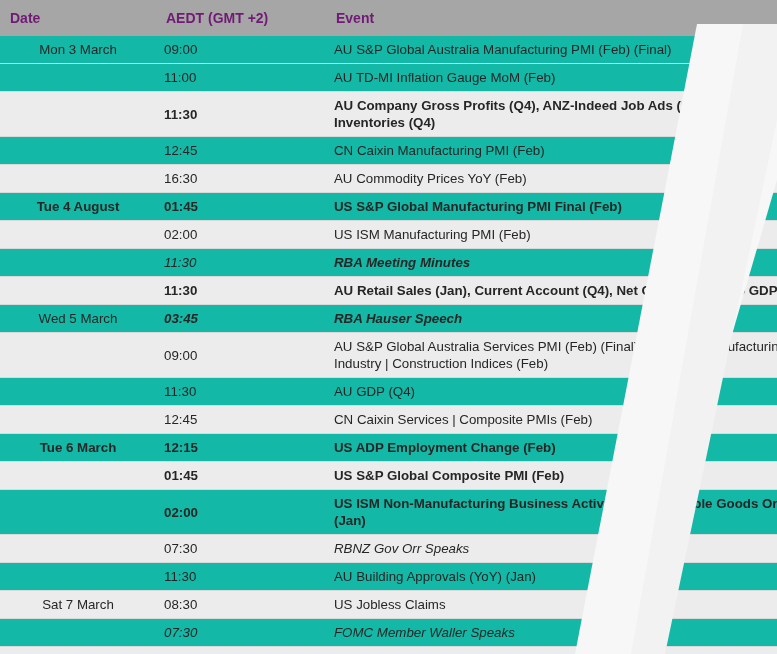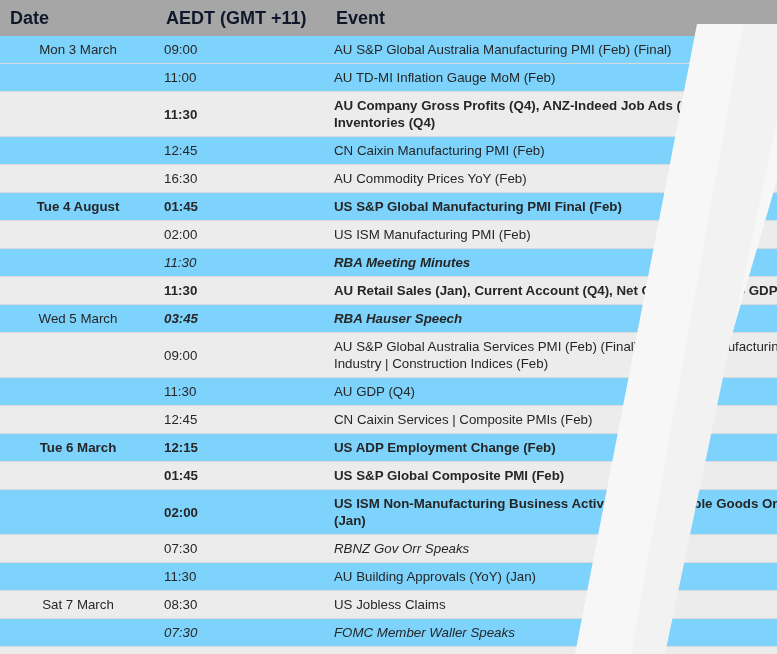--- a/index.html
+++ b/index.html
@@ -32,22 +32,22 @@
   }
   table.cal {
     border-collapse: collapse;
     width: 777px;
     table-layout: fixed;
     position: relative;
     z-index: 1;
   }
   table.cal th {
     background: #a6a6a6;
-    color: #0f172a;
-    font-size: 18px;
+    color: #701a75;
+    font-size: 14px;
     font-weight: bold;
     text-align: left;
     padding: 6px 8px 6px 10px;
     height: 24px;
     vertical-align: middle;
     border: none;
   }
   th.c-date { width: 138px; text-align: center; padding-left: 0; }
   th.c-time { width: 152px; text-align: center; padding-left: 0; }
   th.c-event { width: 487px; padding-left: 14px; }
@@ -72,40 +72,40 @@
     padding-left: 0;
     padding-right: 0;
     white-space: nowrap;
   }
   td.c-event {
     width: 487px;
     padding-left: 14px;
     padding-right: 16px;
   }
   tr.shade td { background: #ececec; }
-  tr.plain td { background: #7dd3fc; margin-left: 24px; }
+  tr.plain td { background: #14b8a6; margin-left: 24px; }
   .b { font-weight: bold; }
   .i { font-style: italic; }
   .bi { font-weight: bold; font-style: italic; }
 </style>
 </head>
 <body>
 
 <div class="calendar-wrap">
 
   <svg class="deco" viewBox="0 0 230 654" preserveAspectRatio="none">
     <polygon points="150,24 230,24 230,180 92,654 28,654" fill="#f7f7f7"></polygon>
     <polygon points="196,24 230,24 230,120 118,654 84,654" fill="#f2f2f2"></polygon>
   </svg>
 
   <table class="cal">
     <thead>
       <tr>
         <th class="c-date">Date</th>
-        <th class="c-time">AEDT (GMT +11)</th>
+        <th class="c-time">AEDT (GMT +2)</th>
         <th class="c-event">Event</th>
       </tr>
     </thead>
     <tbody id="cal-body">
         <tr class="plain">
           <td class="c-date ">Mon 3 March</td>
           <td class="c-time ">09:00</td>
           <td class="c-event ">AU S&amp;P Global Australia Manufacturing PMI (Feb) (Final)</td>
         </tr>
         <tr class="plain">

